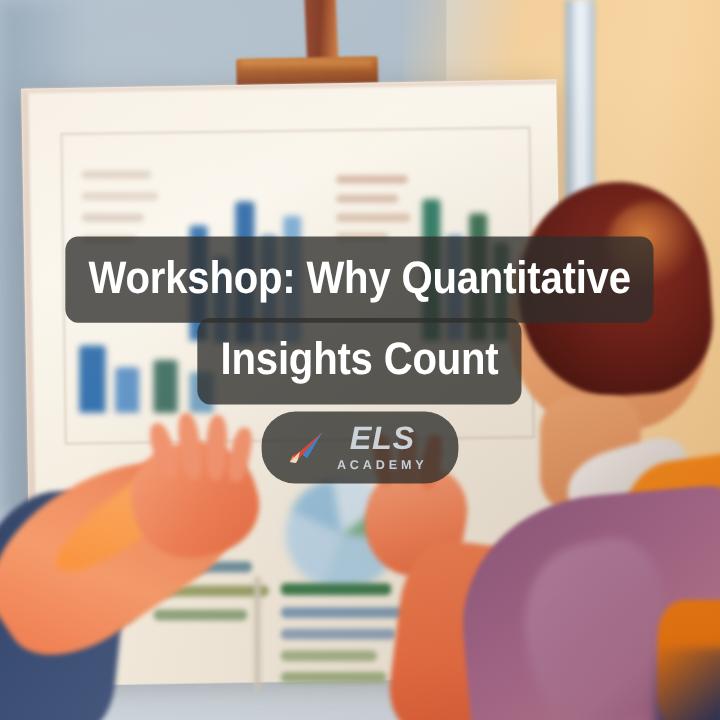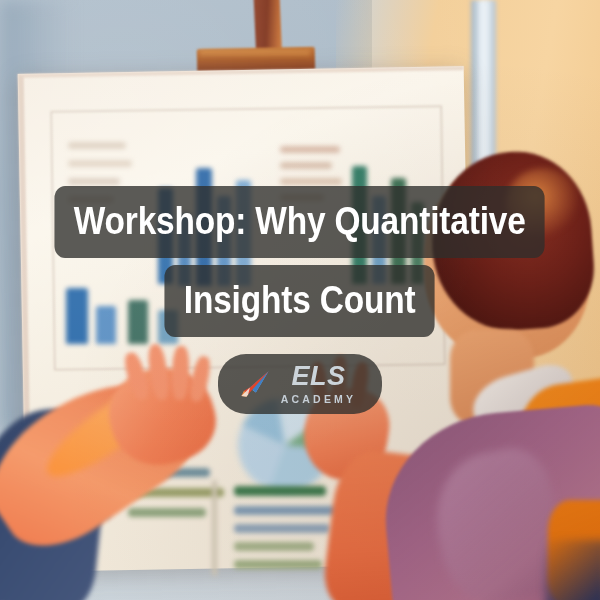--- a/index.html
+++ b/index.html
@@ -244,21 +244,21 @@
       radial-gradient(ellipse at 20% 18%, rgba(255,255,255,0.12), rgba(255,255,255,0) 58%),
       radial-gradient(ellipse at 82% 78%, rgba(60,30,20,0.10), rgba(0,0,0,0) 62%);
     pointer-events: none;
   }
 
   
   .overlay {
     position: absolute; inset: 0;
     display: flex; flex-direction: column;
     align-items: center; justify-content: center;
-    gap: 11px;
+    gap: 0;
   }
   .title-line {
     display: inline-block;
     background: rgba(46,46,43,0.78);
     color: #ffffff;
     font-family: "Liberation Sans Narrow", "Liberation Sans", sans-serif;
     font-weight: 700;
     font-size: 38px;
     line-height: 1.0;
     letter-spacing: -0.2px;

